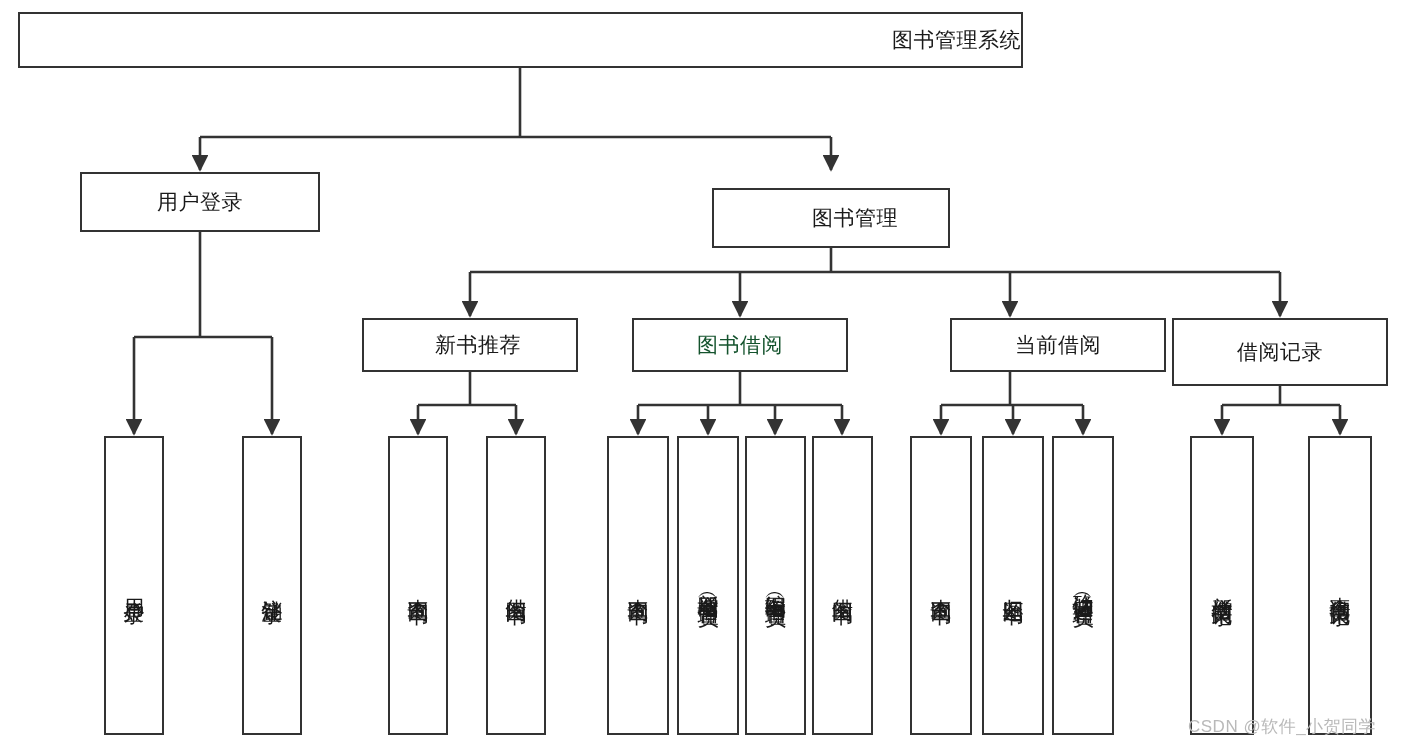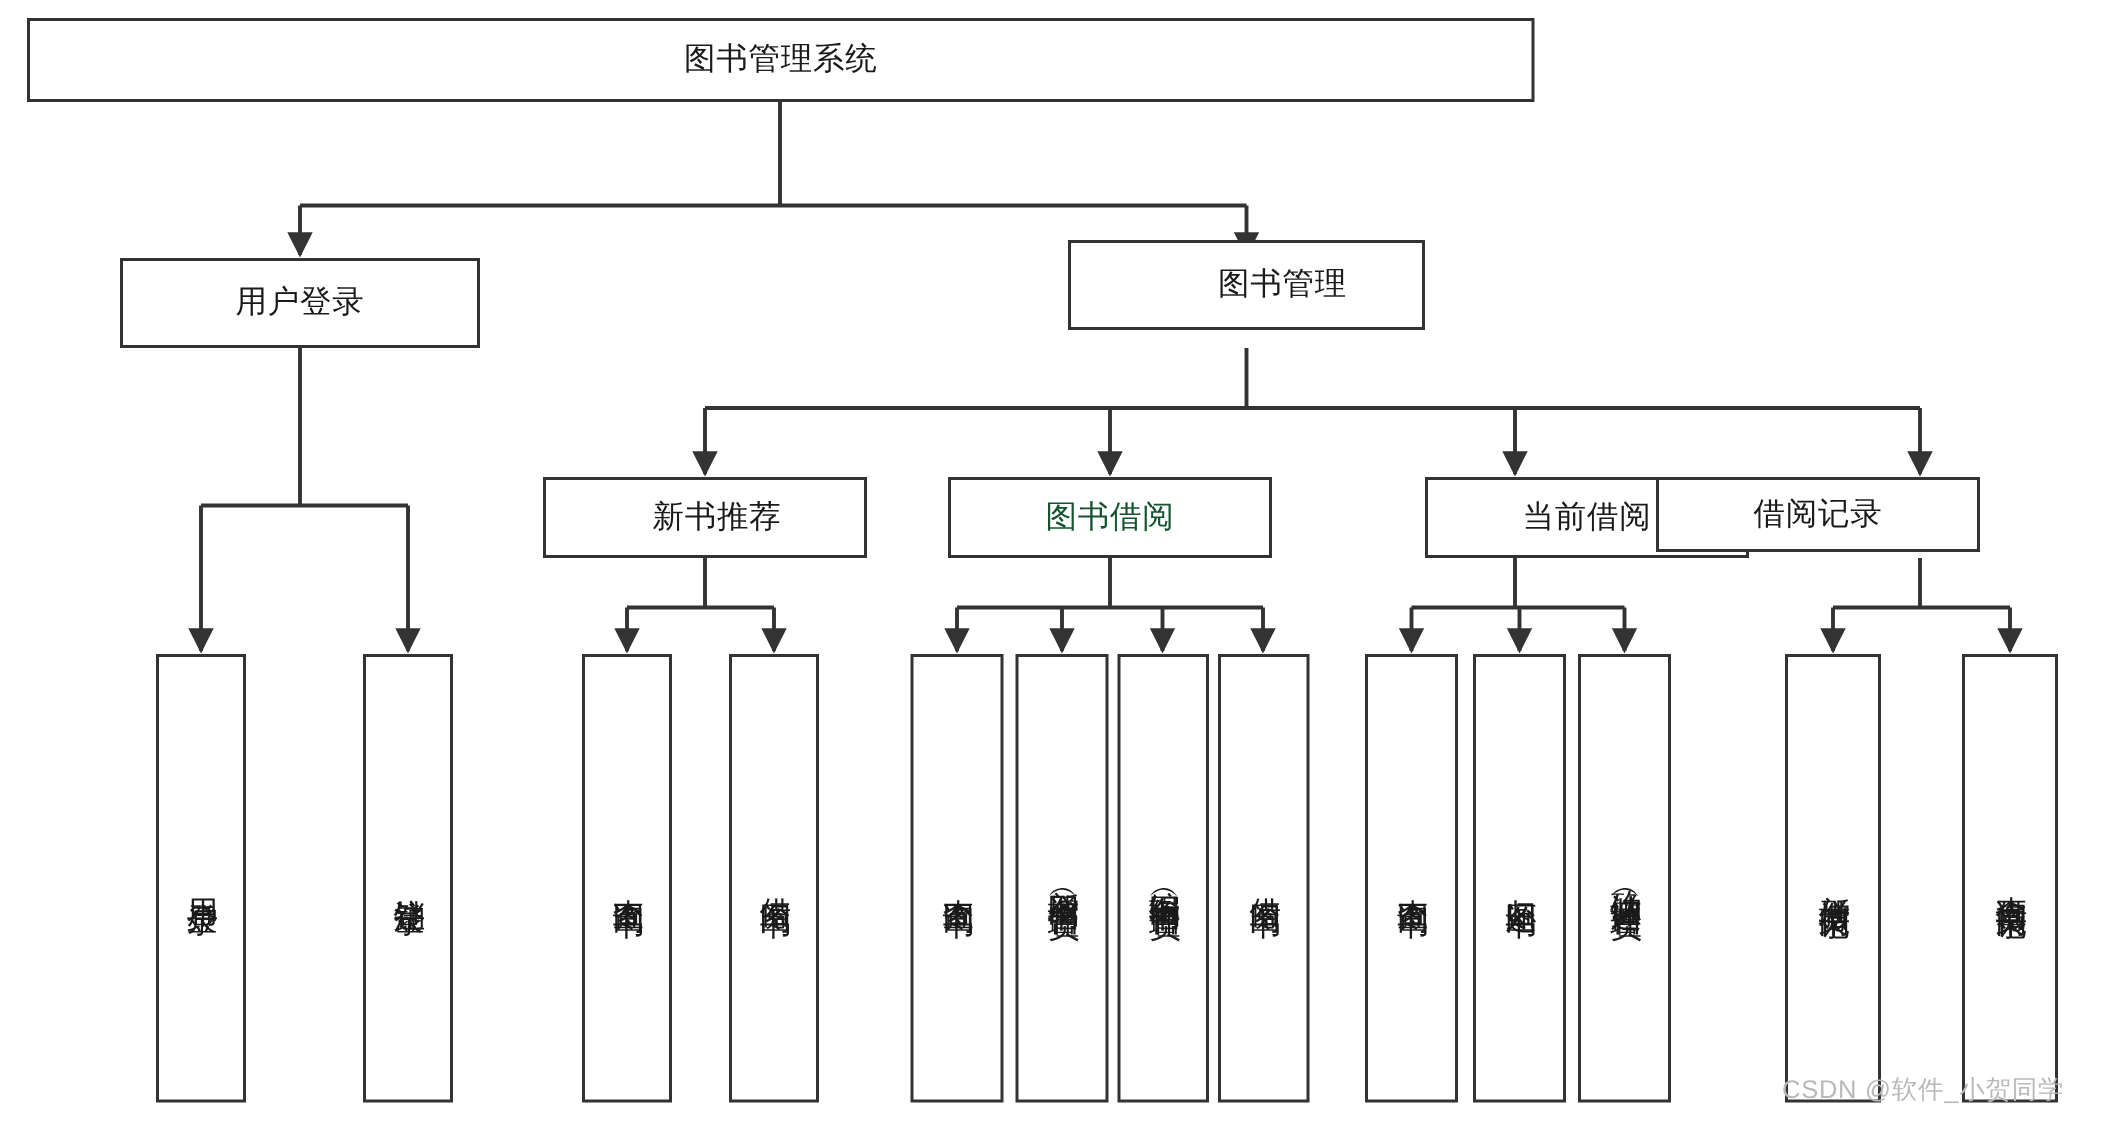--- a/index.html
+++ b/index.html
@@ -108,33 +108,33 @@
         <line x1="1013" y1="405" x2="1013" y2="434" stroke="#333333" stroke-width="2.6" marker-end="url(#arrowhead)"></line>
         <line x1="1083" y1="405" x2="1083" y2="434" stroke="#333333" stroke-width="2.6" marker-end="url(#arrowhead)"></line>
         <line x1="1280" y1="372" x2="1280" y2="405" stroke="#333333" stroke-width="2.6"></line>
         <line x1="1222" y1="405" x2="1340" y2="405" stroke="#333333" stroke-width="2.6"></line>
         <line x1="1222" y1="405" x2="1222" y2="434" stroke="#333333" stroke-width="2.6" marker-end="url(#arrowhead)"></line>
         <line x1="1340" y1="405" x2="1340" y2="434" stroke="#333333" stroke-width="2.6" marker-end="url(#arrowhead)"></line>
       </g>
   </svg>
 
   <div id="node-layer">
-      <div class="node-box" style="left: 18px; top: 12px; width: 1005px; height: 56px; border-color: rgb(51, 51, 51); background: rgb(255, 255, 255);">
+      <div class="node-box" style="left: 18px; top: 12px; width: 1005px; height: 56px; border-color: rgb(51, 51, 51); background: rgb(255, 255, 255); justify-content: flex-end;">
         <span class="node-label-h" style="color: rgb(26, 26, 26);">图书管理系统</span>
       </div>
       <div class="node-box" style="left: 80px; top: 172px; width: 240px; height: 60px; border-color: rgb(51, 51, 51); background: rgb(255, 255, 255);">
         <span class="node-label-h" style="color: rgb(26, 26, 26);">用户登录</span>
       </div>
       <div class="node-box node-leaf" style="left: 104px; top: 436px; width: 60px; height: 299px; border-color: rgb(51, 51, 51); background: rgb(255, 255, 255);">
         <span class="node-label-v" style="color: rgb(26, 26, 26);">用户登录</span>
       </div>
       <div class="node-box node-leaf" style="left: 242px; top: 436px; width: 60px; height: 299px; border-color: rgb(51, 51, 51); background: rgb(255, 255, 255);">
         <span class="node-label-v" style="color: rgb(26, 26, 26);">注销登录</span>
       </div>
-      <div class="node-box" style="left: 712px; top: 160px; width: 238px; height: 60px; border-color: rgb(51, 51, 51); background: rgb(255, 255, 255); padding-left: 48px;">
+      <div class="node-box" style="left: 712px; top: 188px; width: 238px; height: 60px; border-color: rgb(51, 51, 51); background: rgb(255, 255, 255); padding-left: 48px;">
         <span class="node-label-h" style="color: rgb(26, 26, 26);">图书管理</span>
       </div>
       <div class="node-box" style="left: 362px; top: 318px; width: 216px; height: 54px; border-color: rgb(51, 51, 51); background: rgb(255, 255, 255);">
         <span class="node-label-h" style="color: rgb(26, 26, 26); margin-left: 16px;">新书推荐</span>
       </div>
       <div class="node-box node-leaf" style="left: 388px; top: 436px; width: 60px; height: 299px; border-color: rgb(51, 51, 51); background: rgb(255, 255, 255);">
         <span class="node-label-v" style="color: rgb(26, 26, 26);">查询图书</span>
       </div>
       <div class="node-box node-leaf" style="left: 486px; top: 436px; width: 60px; height: 299px; border-color: rgb(51, 51, 51); background: rgb(255, 255, 255);">
         <span class="node-label-v" style="color: rgb(26, 26, 26);">借阅图书</span>
@@ -159,21 +159,21 @@
       </div>
       <div class="node-box node-leaf" style="left: 910px; top: 436px; width: 62px; height: 299px; border-color: rgb(51, 51, 51); background: rgb(255, 255, 255);">
         <span class="node-label-v" style="color: rgb(26, 26, 26);">查询图书</span>
       </div>
       <div class="node-box node-leaf" style="left: 982px; top: 436px; width: 62px; height: 299px; border-color: rgb(51, 51, 51); background: rgb(255, 255, 255);">
         <span class="node-label-v" style="color: rgb(26, 26, 26);">归还图书</span>
       </div>
       <div class="node-box node-leaf" style="left: 1052px; top: 436px; width: 62px; height: 299px; border-color: rgb(51, 51, 51); background: rgb(255, 255, 255);">
         <span class="node-label-v" style="color: rgb(26, 26, 26);">确认归还（管理员）</span>
       </div>
-      <div class="node-box" style="left: 1104px; top: 318px; width: 216px; height: 50px; border-color: rgb(51, 51, 51); background: rgb(255, 255, 255);">
+      <div class="node-box" style="left: 1172px; top: 318px; width: 216px; height: 68px; border-color: rgb(51, 51, 51); background: rgb(255, 255, 255);">
         <span class="node-label-h" style="color: rgb(26, 26, 26);">借阅记录</span>
       </div>
       <div class="node-box node-leaf" style="left: 1190px; top: 436px; width: 64px; height: 299px; border-color: rgb(51, 51, 51); background: rgb(255, 255, 255);">
         <span class="node-label-v" style="color: rgb(26, 26, 26);">新增借阅记录</span>
       </div>
       <div class="node-box node-leaf" style="left: 1308px; top: 436px; width: 64px; height: 299px; border-color: rgb(51, 51, 51); background: rgb(255, 255, 255);">
         <span class="node-label-v" style="color: rgb(26, 26, 26);">查询借阅记录</span>
       </div>
     </div>
 

